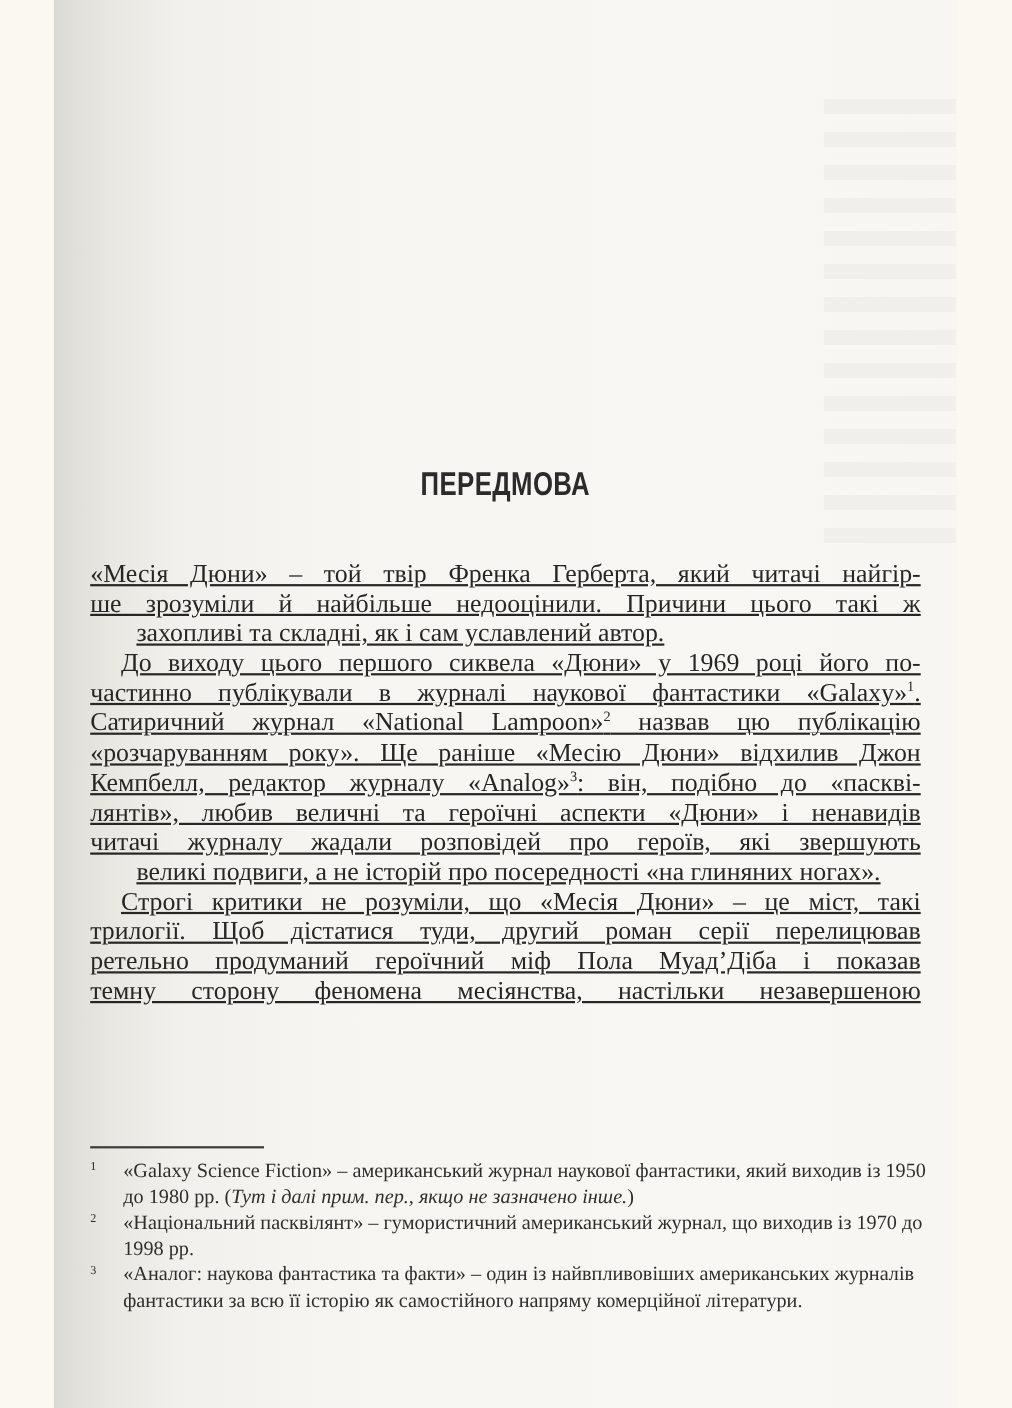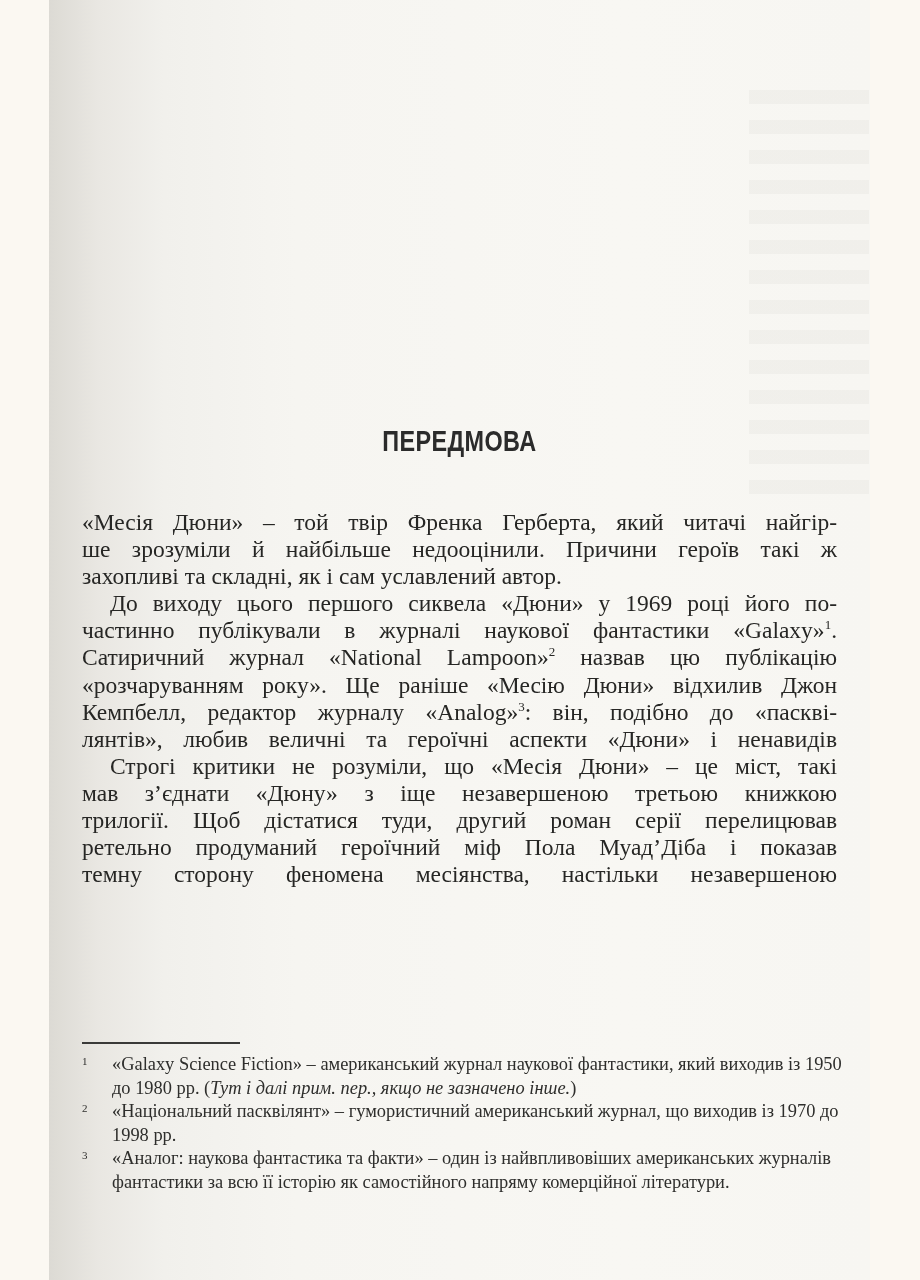--- a/index.html
+++ b/index.html
@@ -48,28 +48,30 @@
       width: 755px;
       font-family: "Liberation Serif", serif;
       font-size: 23.5px;
       line-height: 27.1px;
       color: #262624;
       text-align: justify;
     }
     .body-text p {
       margin: 0;
       text-indent: 0;
+      text-decoration: underline;
     }
     .line {
       display: block;
       text-align-last: justify;
       white-space: nowrap;
     }
     .line.last {
       text-align-last: left;
+      margin-left: 42px;
     }
     sup {
       font-size: 13px;
       line-height: 0;
       vertical-align: 9px;
     }
     .rule {
       position: absolute;
       left: 33px;
       top: 1042px;
@@ -104,34 +106,35 @@
 <body>
 
 <div class="page">
   <div class="ghost"></div>
 
   <div class="title">ПЕРЕДМОВА</div>
 
   <div class="body-text">
     <p>
       <span class="line">«Месія Дюни» – той твір Френка Герберта, який читачі найгір-</span>
-      <span class="line">ше зрозуміли й найбільше недооцінили. Причини героїв такі ж</span>
+      <span class="line">ше зрозуміли й найбільше недооцінили. Причини цього такі ж</span>
       <span class="line last">захопливі та складні, як і сам уславлений автор.</span>
     </p>
     <p>
       <span class="line" style="padding-left:28px">До виходу цього першого сиквела «Дюни» у 1969 році його по-</span>
       <span class="line"><span>частинно публікували в журналі наукової фантастики «Galaxy»</span><sup>1</sup><span>.</span></span>
       <span class="line"><span>Сатиричний журнал «National Lampoon»</span><sup>2</sup><span> назвав цю публікацію</span></span>
       <span class="line">«розчаруванням року». Ще раніше «Месію Дюни» відхилив Джон</span>
       <span class="line"><span>Кемпбелл, редактор журналу «Analog»</span><sup>3</sup><span>: він, подібно до «пасквi-</span></span>
       <span class="line">лянтів», любив величні та героїчні аспекти «Дюни» і ненавидів</span>
+      <span class="line">читачі журналу жадали розповідей про героїв, які звершують</span>
+      <span class="line last">великі подвиги, а не історій про посередності «на глиняних ногах».</span>
     </p>
     <p>
       <span class="line" style="padding-left:28px">Строгі критики не розуміли, що «Месія Дюни» – це міст, такі</span>
-      <span class="line">мав з’єднати «Дюну» з іще незавершеною третьою книжкою</span>
       <span class="line">трилогії. Щоб дістатися туди, другий роман серії перелицював</span>
       <span class="line">ретельно продуманий героїчний міф Пола Муад’Діба і показав</span>
       <span class="line">темну сторону феномена месіянства, настільки незавершеною</span>
     </p>
   </div>
 
   <div class="rule"></div>
 
   <div class="footnotes">
     <div class="fn">

